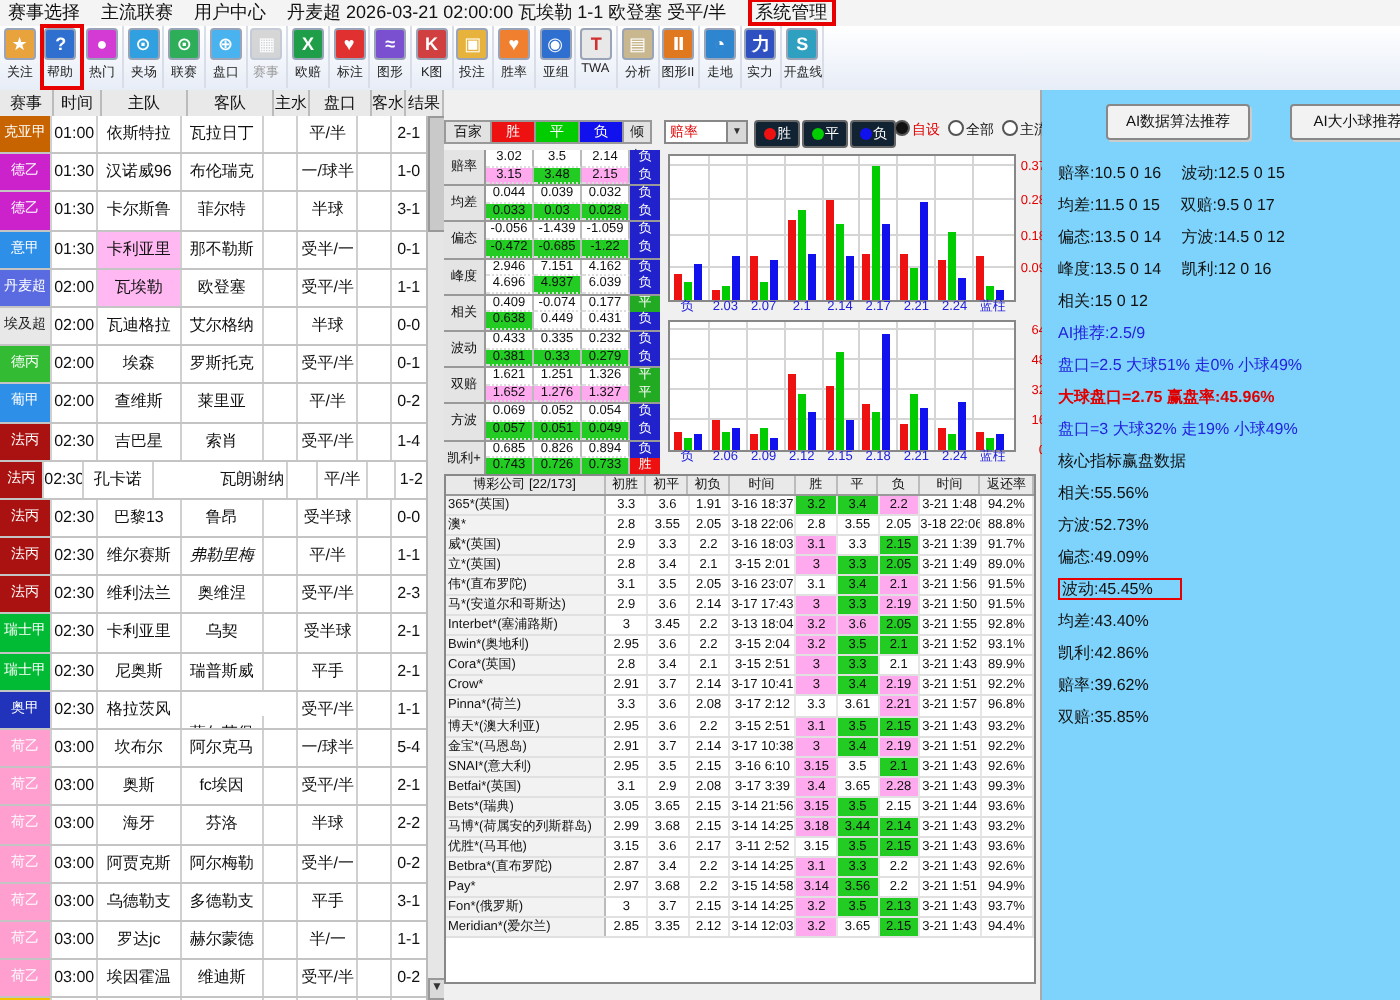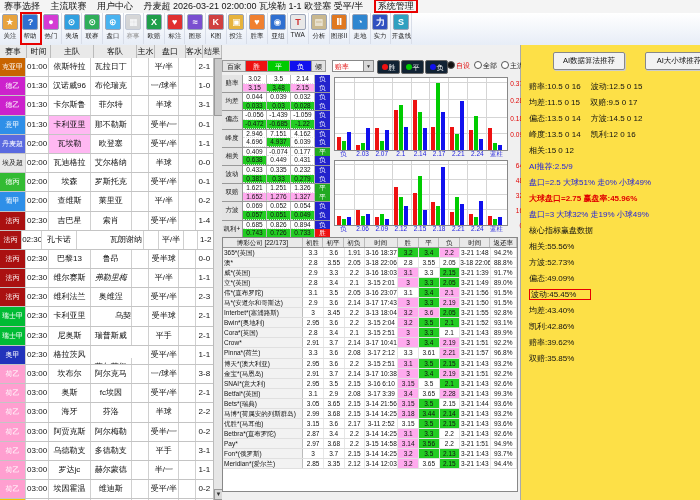--- a/index.html
+++ b/index.html
@@ -83,21 +83,21 @@
   .book{position:absolute;left:0;top:192px;width:294px;height:253px;background:#fff;border:1px solid #888;}
   .bh{display:flex;height:9px;background:#e9e9e9;border-bottom:1px solid #999;}
   .bh div{font-size:6.5px;line-height:9px;text-align:center;border-right:1px solid #bbb;overflow:hidden;white-space:nowrap;color:#111;}
   .brow{display:flex;height:9.05px;border-bottom:1px solid #e0e0e0;cursor:pointer;}
   .brow div{font-size:6.5px;line-height:9px;text-align:center;border-right:1px solid #e6e6e6;
     overflow:hidden;white-space:nowrap;color:#111;background:#fff;}
   .brow .bname{text-align:left;padding-left:1px;background:#f2f2f2;border-right:1px solid #bbb;}
   .brow .hg{background:#22cc22;}
   .brow .hp{background:#ffaaee;}
   
-  .right-panel{position:absolute;left:521px;top:45px;width:179px;height:455px;background:#fde047;}
+  .right-panel{position:absolute;left:521px;top:45px;width:179px;height:455px;background:#7dd3fc;}
   .aibtn{position:absolute;top:7px;height:16px;background:#f2f2f2;border:1px solid #888;border-radius:2px;
     font-size:7.5px;line-height:15px;text-align:center;color:#111;cursor:pointer;box-shadow:1px 1px 0 #ccc;}
   .rlines{position:absolute;left:8px;top:34px;width:170px;}
   .rline{height:16px;font-size:8px;line-height:16px;white-space:nowrap;color:#111;}
   .rline.blue{color:#2222dd;}
   .rline.red{color:#e00000;font-weight:bold;}
   .rline.boxed span{border:1px solid #e80000;padding:0 14px 0 1px;}
 </style>
 </head>
 <body>
@@ -333,21 +333,21 @@
           <div class="c" style="width: 42px;">奥维涅</div>
           <div class="c" style="width: 17px;"></div>
           <div class="c" style="width: 30px;">受平/半</div>
           <div class="c" style="width: 16px;"></div>
           <div class="c" style="width: 18px;">2-3</div>
         </div>
         <div class="mrow">
           <div class="c lg" style="width: 26px; background: rgb(0, 187, 51);">瑞士甲</div>
           <div class="c" style="width: 23px;">02:30</div>
           <div class="c home" style="width: 42px;">卡利亚里</div>
-          <div class="c" style="width: 42px; text-align: right;">乌契</div>
+          <div class="c" style="width: 42px;">乌契</div>
           <div class="c" style="width: 17px;"></div>
           <div class="c" style="width: 30px;">受半球</div>
           <div class="c" style="width: 16px;"></div>
           <div class="c" style="width: 18px;">2-1</div>
         </div>
         <div class="mrow">
           <div class="c lg" style="width: 26px; background: rgb(0, 187, 51);">瑞士甲</div>
           <div class="c" style="width: 23px;">02:30</div>
           <div class="c home" style="width: 42px;">尼奥斯</div>
           <div class="c" style="width: 42px;">瑞普斯威</div>
@@ -367,21 +367,21 @@
           <div class="c" style="width: 18px;">1-1</div>
         </div>
         <div class="mrow">
           <div class="c lg" style="width: 26px; background: rgb(255, 159, 208);">荷乙</div>
           <div class="c" style="width: 23px;">03:00</div>
           <div class="c home" style="width: 42px;">坎布尔</div>
           <div class="c" style="width: 42px;">阿尔克马</div>
           <div class="c" style="width: 17px;"></div>
           <div class="c" style="width: 30px;">一/球半</div>
           <div class="c" style="width: 16px;"></div>
-          <div class="c" style="width: 18px;">3-8</div>
+          <div class="c" style="width: 18px;">5-4</div>
         </div>
         <div class="mrow">
           <div class="c lg" style="width: 26px; background: rgb(255, 159, 208);">荷乙</div>
           <div class="c" style="width: 23px;">03:00</div>
           <div class="c home" style="width: 42px;">奥斯</div>
           <div class="c" style="width: 42px;">fc埃因</div>
           <div class="c" style="width: 17px;"></div>
           <div class="c" style="width: 30px;">受平/半</div>
           <div class="c" style="width: 16px;"></div>
           <div class="c" style="width: 18px;">2-1</div>

